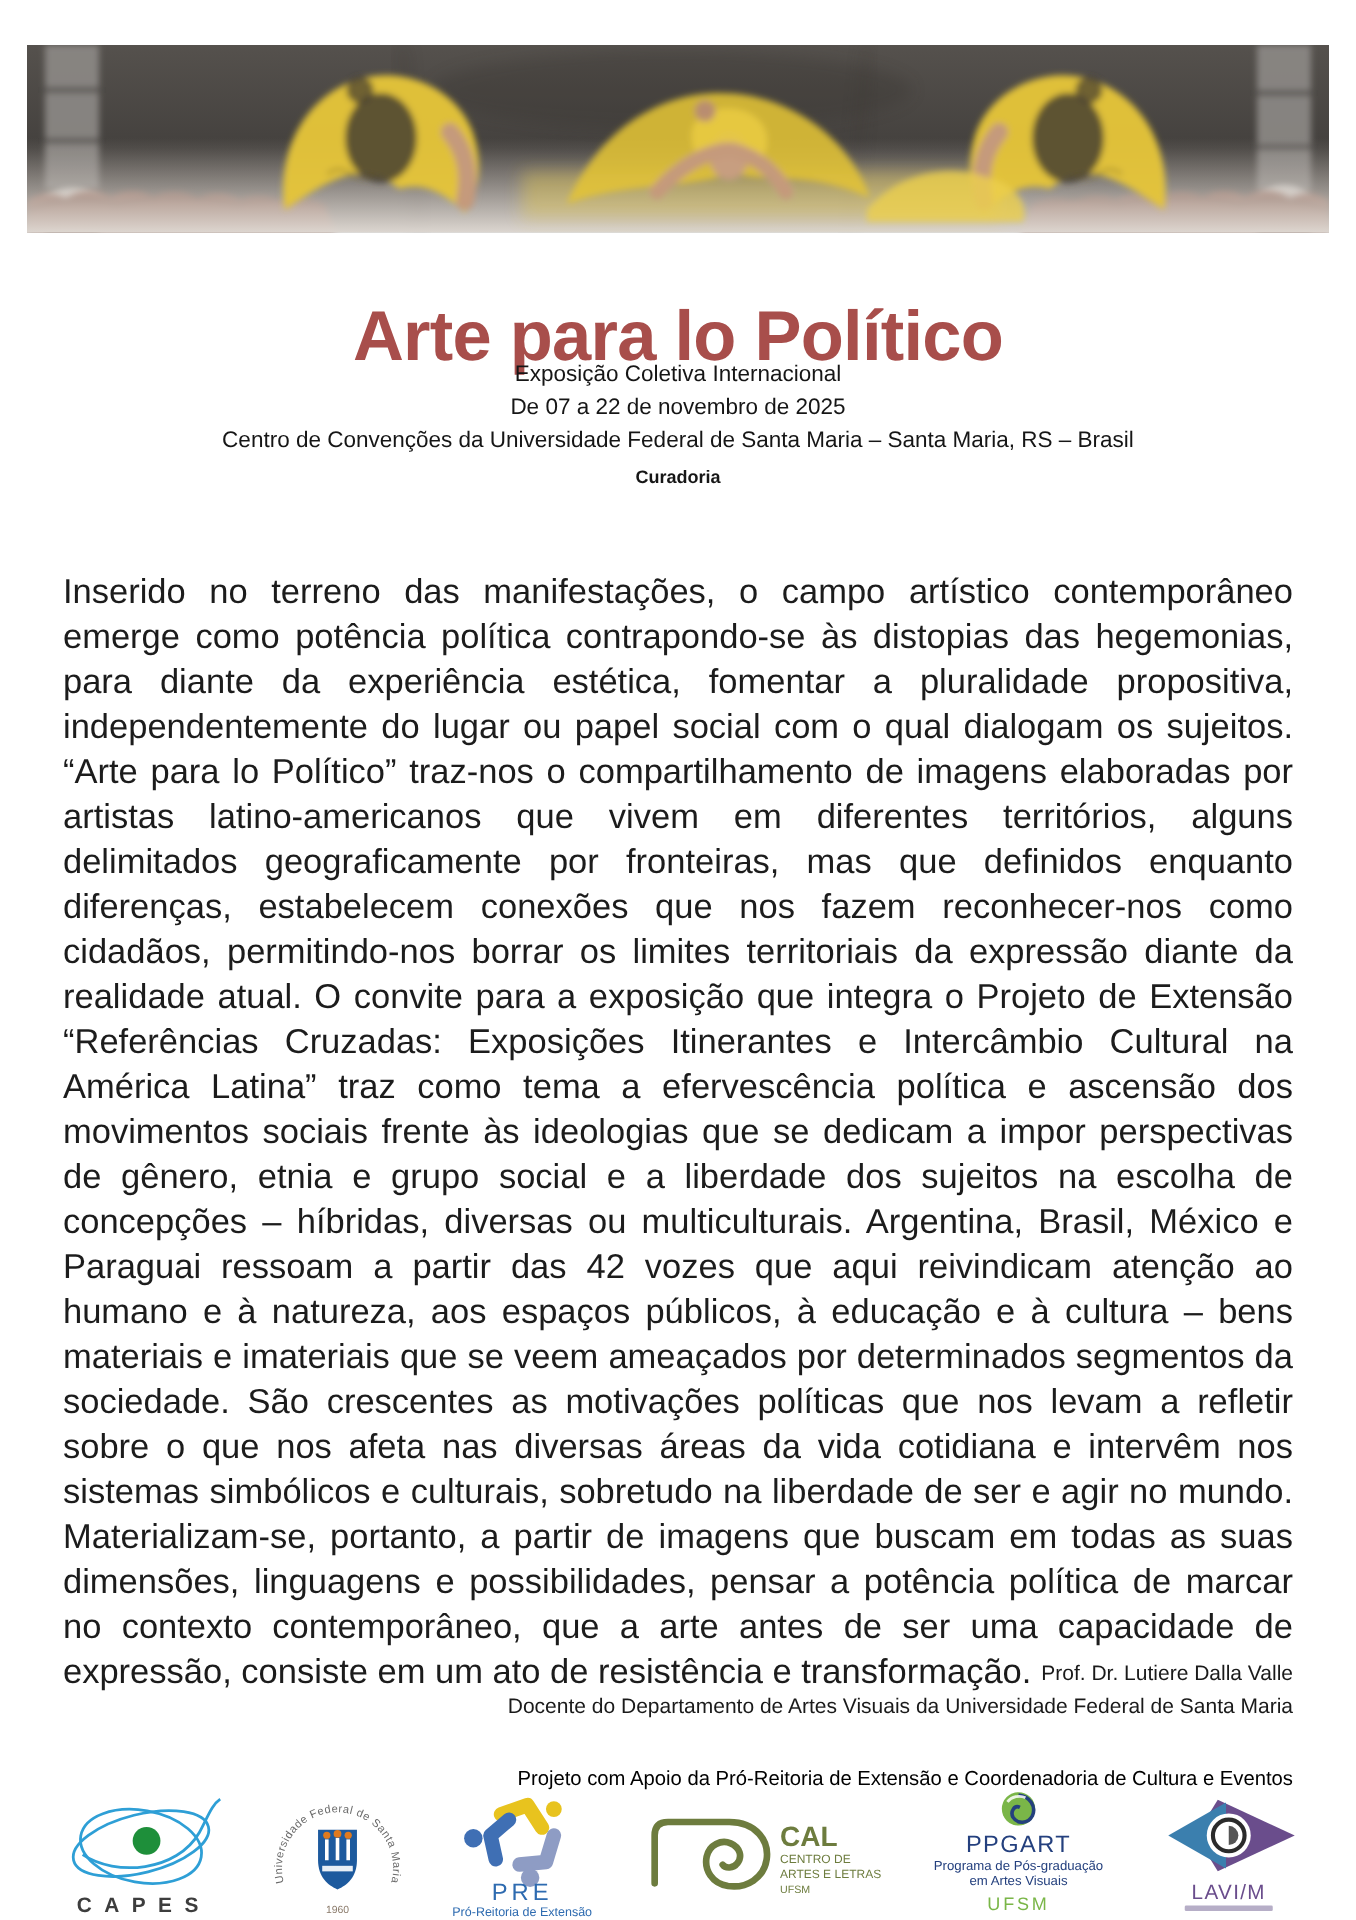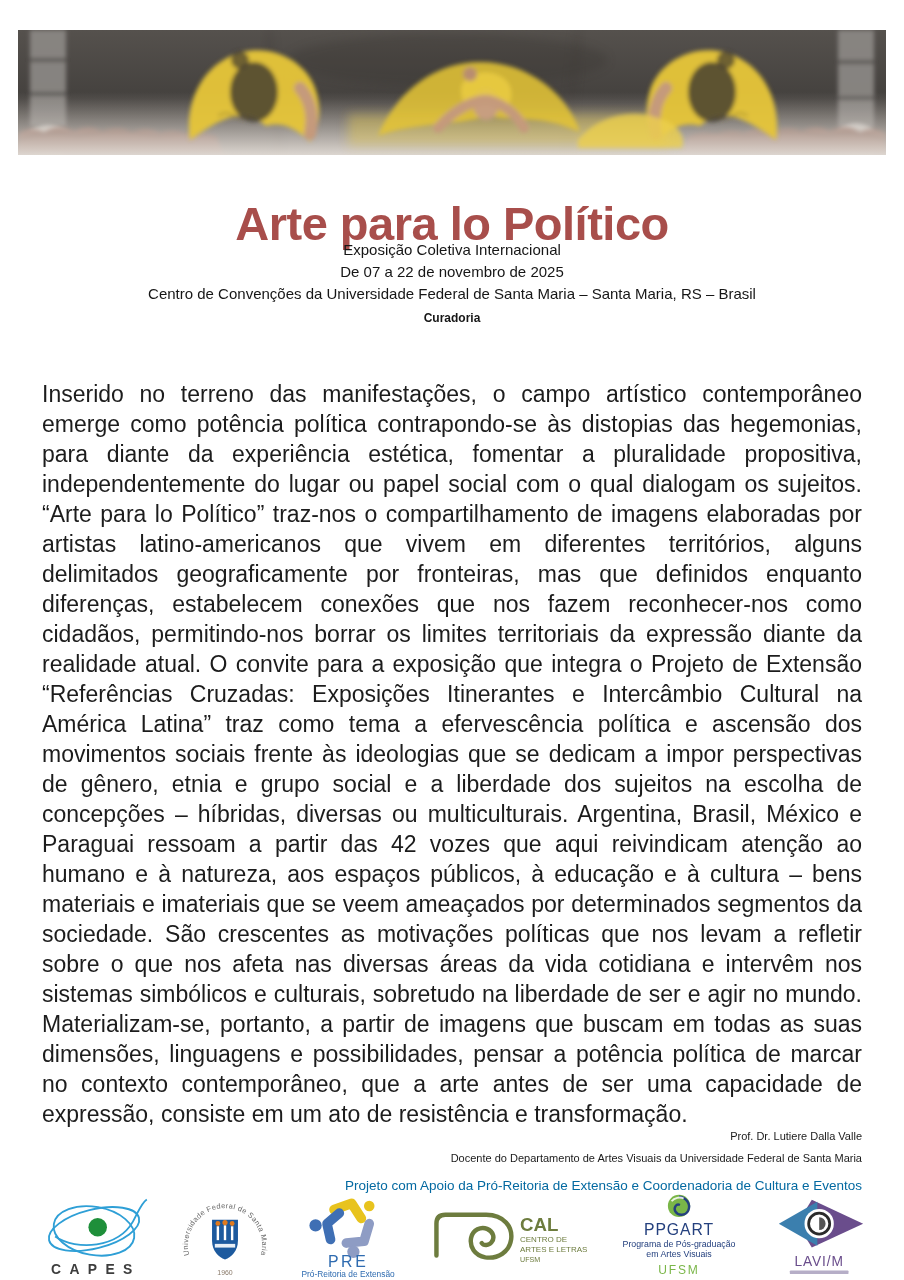--- a/index.html
+++ b/index.html
@@ -14,22 +14,22 @@
     font-size:47px;line-height:82px;font-weight:700;color:#a84e4b;letter-spacing:-0.5px;
   }
   .info{position:absolute;top:239px;left:0;width:100%;text-align:center;font-size:15px;line-height:22px;color:#161616;}
   .info .bold{font-weight:400;}
   .curation{position:absolute;top:307px;left:0;width:100%;text-align:center;font-size:12px;line-height:22px;color:#161616;}
   .curation .bold{font-weight:700;}
   .essay{
     position:absolute;top:356px;left:42px;width:820px;
     font-size:23px;line-height:30px;text-align:justify;color:#1c1c1c;
   }
-  .signature{position:absolute;top:1104px;right:42px;width:830px;text-align:right;font-size:11px;line-height:22px;color:#1a1a1a;margin-top:21px;}
-  .support{position:absolute;top:1176px;right:42px;width:830px;text-align:right;font-size:13.5px;line-height:20px;color:#0369a1;}
+  .signature{position:absolute;top:1104px;right:42px;width:830px;text-align:right;font-size:14px;line-height:22px;color:#1a1a1a;}
+  .support{position:absolute;top:1176px;right:42px;width:830px;text-align:right;font-size:13.5px;line-height:20px;color:#000000;}
   .logos{
     position:absolute;left:28px;top:1192px;width:848px;height:88px;
     display:flex;justify-content:space-between;align-items:center;
   }
   .logo{display:flex;align-items:center;justify-content:center;text-decoration:underline;}
   .logo svg{display:block;}
   text{font-family:"Liberation Sans", sans-serif;}
 </style>
 </head>
 <body>

